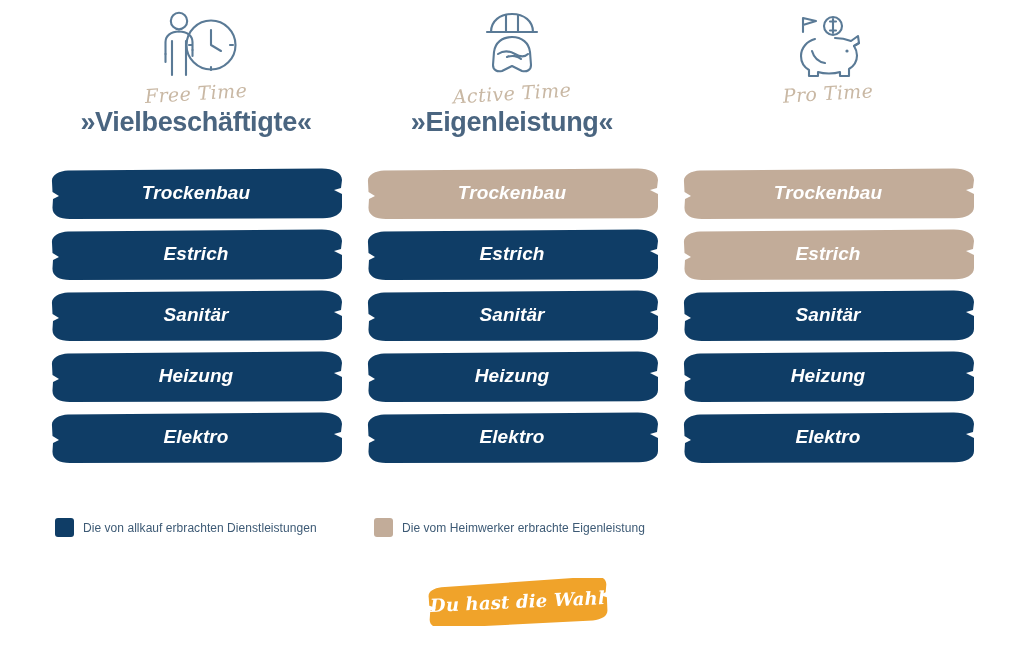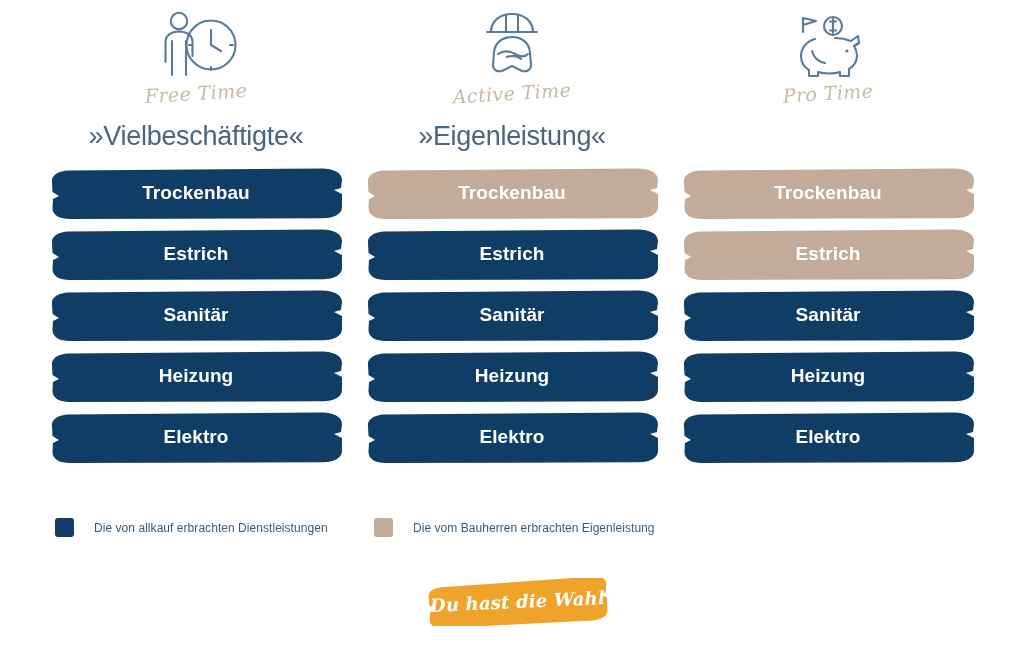--- a/index.html
+++ b/index.html
@@ -65,38 +65,39 @@
     letter-spacing: 0.4px;
     transform: rotate(-3.5deg);
     margin-top: 4px;
     font-weight: 400;
   }
   .col-title {
     font-family: "Liberation Sans", sans-serif;
     font-size: 27px;
     line-height: 32px;
     color: #4a6580;
-    font-weight: 400;
+    font-weight: 700;
     letter-spacing: -0.3px;
-    margin-top: 16px;
+    margin-top: 2px;
     white-space: nowrap;
   }
 
   
   .rows {
     position: absolute;
     top: 166px;
     left: 0;
     width: 288px;
   }
   .brush-row {
     position: relative;
     width: 288px;
     height: 55px;
     margin-bottom: 6px;
+    font-style: italic;
   }
   .brush-row svg {
     position: absolute;
     left: -6px;
     top: 0;
     width: 300px;
     height: 55px;
     display: block;
   }
   .brush-label {
@@ -121,21 +122,21 @@
     top: 518px;
     left: 0;
     width: 1024px;
     height: 30px;
   }
   .legend-item {
     position: absolute;
     top: 0;
     display: flex;
     align-items: center;
-    gap: 20px;
+    gap: 9px;
   }
   .legend-0 { left: 55px; }
   .legend-1 { left: 374px; }
   .legend-swatch {
     width: 19px;
     height: 19px;
     border-radius: 3px;
     flex: 0 0 auto;
   }
   .legend-text {
@@ -339,21 +340,21 @@
 
   </div>
 
   <div class="legend">
     <div class="legend-item legend-0">
       <span class="legend-swatch" style="background:#0f3d66"></span>
       <span class="legend-text">Die von allkauf erbrachten Dienstleistungen</span>
     </div>
     <div class="legend-item legend-1">
       <span class="legend-swatch" style="background:#c2ac99"></span>
-      <span class="legend-text">Die vom Bauherren erbrachten Eigenleistung</span>
+      <span class="legend-text">Die vom Heimwerker erbrachte Eigenleistung</span>
     </div>
   </div>
 
   <div class="badge-wrap">
     <svg width="185" height="48" viewBox="0 0 185 48" aria-hidden="true">
       <path d="M4,16 C3,10 9,7 17,6.2 L168,1.8 C177,1.2 182,4 182,10 L181,18 L175,20.5 L182,23 L182,36 C182,42 176,45 167,45.6 L18,47 C9,47.3 4,44 4,38 L5,29 L11,26.5 L4.2,24 Z" fill="#f0a32a" transform="rotate(-2.4 92 24)"></path>
     </svg>
     <div class="badge-text">Du hast die Wahl</div>
   </div>
 

